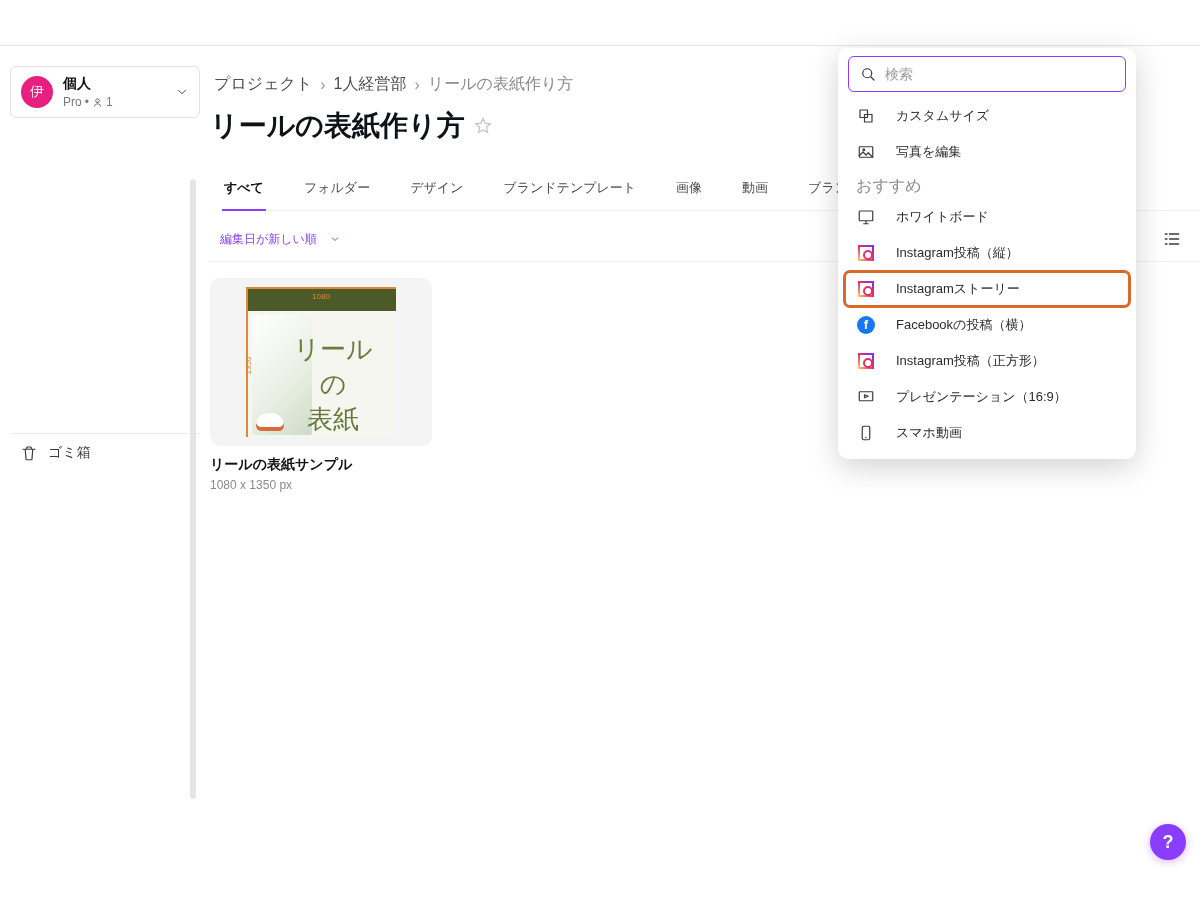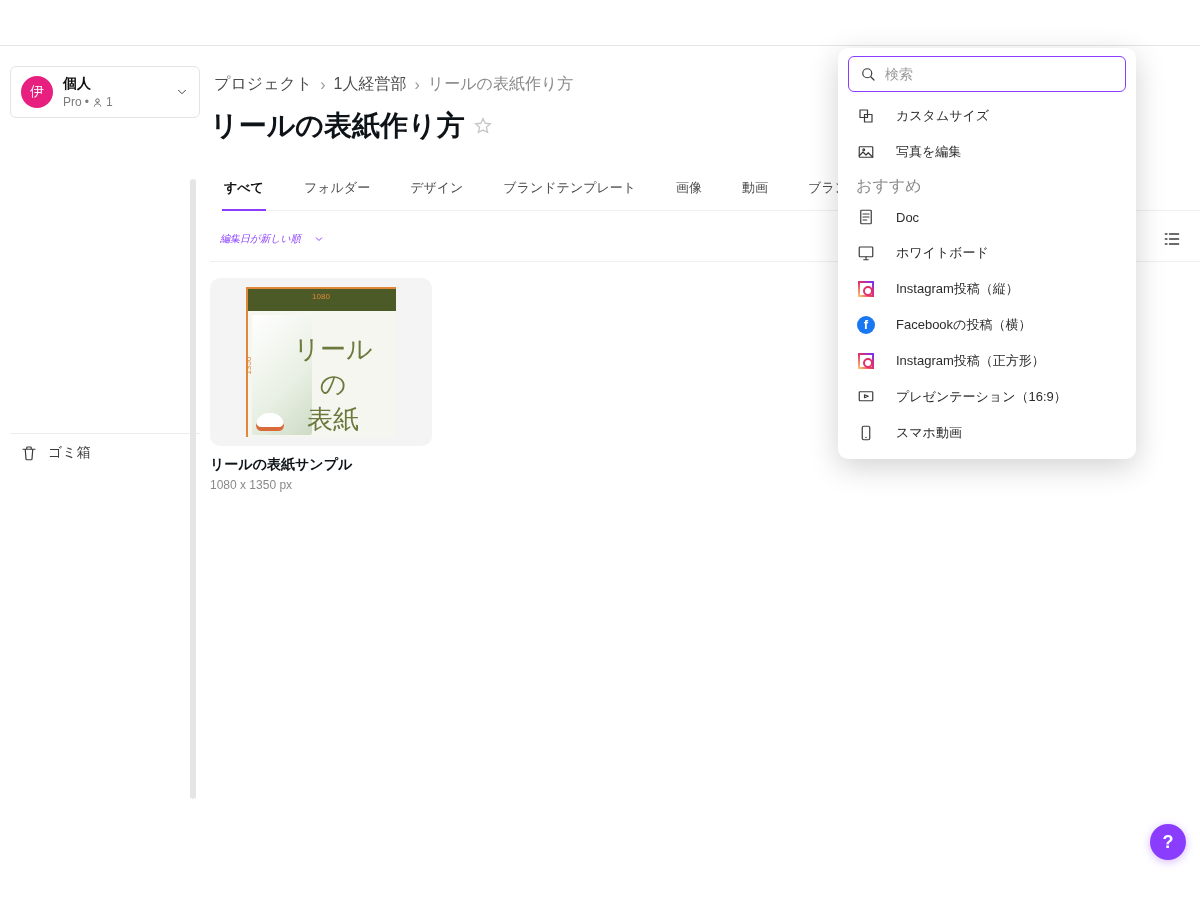--- a/index.html
+++ b/index.html
@@ -35,21 +35,21 @@
     .breadcrumb .cur { color: #8a8a8a; }
     .title-row { display: flex; align-items: center; gap: 8px; }
     .page-title { font-size: 28px; font-weight: 700; }
     .star { color: #c7c7c7; }
     .content-wrap { position: relative; }
     .scroll-hint { position: absolute; left: -20px; top: 6px; bottom: 0; width: 6px; background: #e5e5e5; border-radius: 3px; height: 620px;}
     .tabs { display: flex; gap: 36px; border-bottom: 1px solid #efefef; font-size: 13px; margin-top: 28px; margin-left: 12px;}
     .tab { color: #4d4d4d; padding: 6px 2px 12px; cursor: pointer;}
     .tab.active { color: #111; font-weight: 600; border-bottom: 2px solid #8b3dff; margin-bottom: -1px;}
     .subbar { display: flex; align-items: center; justify-content: space-between; padding: 18px 18px 12px 10px; border-bottom: 1px solid #efefef;}
-    .sortlink { color: #8b3dff; font-size: 10px; display: flex; align-items: center; gap: 12px; cursor: pointer; font-style: italic;}
+    .sortlink { color: #8b3dff; font-size: 12px; display: flex; align-items: center; gap: 12px; cursor: pointer;}
     .gridlist-toggle { display: flex; gap: 8px; color: #3b3b3b;}
     .thumb-card { width: 222px; margin: 16px 0 0 0; cursor: pointer; }
     .thumb {
       width: 222px; height: 168px; border-radius: 10px; background: #f4f4f4; display: flex; align-items: center; justify-content: center;
     }
     .thumb-inner {
       width: 150px; height: 150px; background: linear-gradient(180deg,#4b5a27 0,#4b5a27 15%, #f6f6f1 15%, #f6f6f1 100%); position: relative; border-top: 2px solid #e0873a;
     }
     .thumb-border-left { position:absolute; left:0; top:0; bottom:0; width:2px; background:#e0873a;}
     .thumb-label {
@@ -223,41 +223,38 @@
           <circle class="icon-stroke" cx="9" cy="9" r="1.2"></circle>
         </svg>
     </span>
     <span>写真を編集</span>
   </div>
   <div class="dd-section">おすすめ</div>
 
   <div class="dd-item">
     <span class="dd-icon">
       <svg width="18" height="18" viewBox="0 0 24 24">
-          <rect class="icon-stroke" x="5" y="3" width="14" height="18" rx="1"></rect>
-          <path class="icon-stroke" d="M8 8h8M8 12h8M8 16h5"></path>
-        </svg>
-    </span>
-    <span>Doc</span>
-  </div>
-  <div class="dd-item">
-    <span class="dd-icon">
-      <svg width="18" height="18" viewBox="0 0 24 24">
           <rect class="icon-stroke" x="3" y="4" width="18" height="13" rx="1"></rect>
           <path class="icon-stroke" d="M9 21h6M12 17v4"></path>
         </svg>
     </span>
     <span>ホワイトボード</span>
   </div>
   <div class="dd-item">
     <span class="dd-icon">
         <span class="insta insta-color"></span>
       </span>
     <span>Instagram投稿（縦）</span>
   </div>
+  <div class="dd-item highlight">
+    <span class="dd-icon">
+        <span class="insta insta-color"></span>
+      </span>
+    <span>Instagramストーリー</span>
+  </div>
   <div class="dd-item">
     <span class="dd-icon">
         <span class="fb"></span>
       </span>
     <span>Facebookの投稿（横）</span>
   </div>
   <div class="dd-item">
     <span class="dd-icon">
         <span class="insta insta-color"></span>
       </span>

